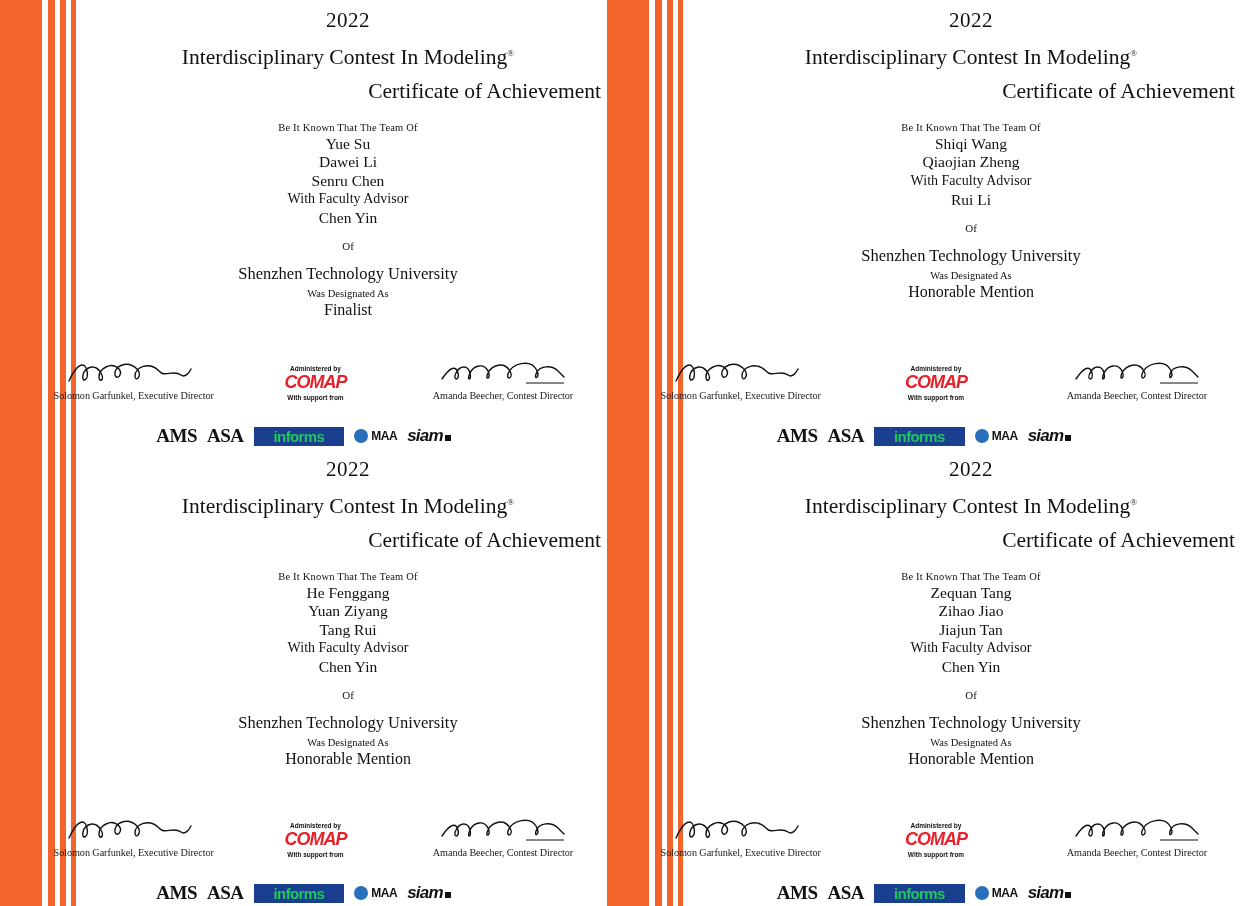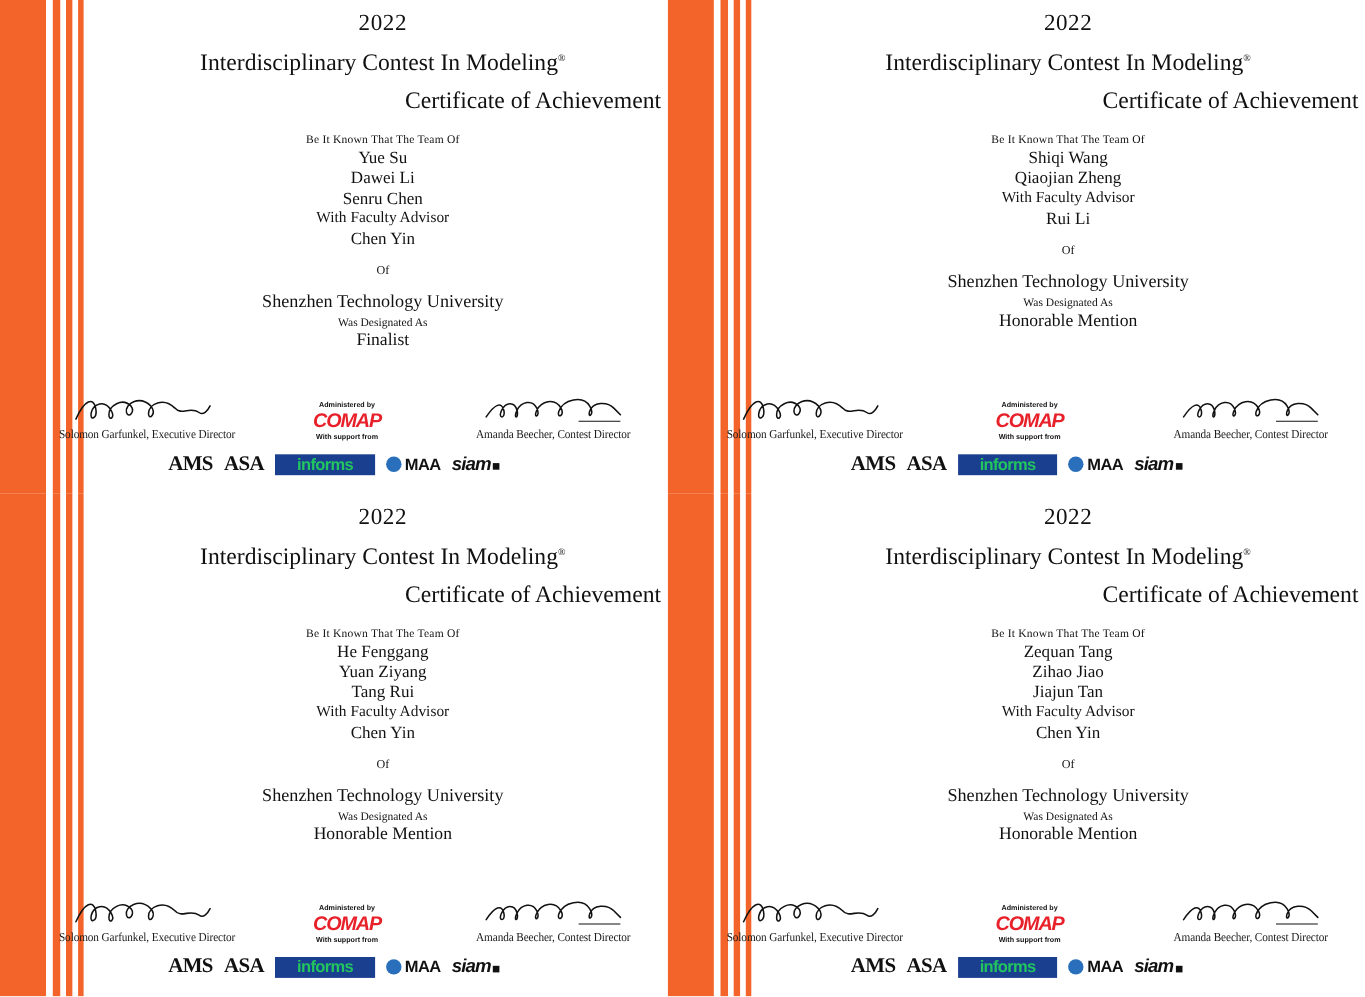--- a/index.html
+++ b/index.html
@@ -149,21 +149,21 @@
     font-family: "Liberation Sans", sans-serif;
     font-weight: bold;
     color: #111;
     margin-top: 3px;
   }
 
   
   .sponsors {
     position: absolute;
     left: 0; right: 0;
-    bottom: 16px;
+    bottom: 2px;
     display: flex;
     align-items: center;
     justify-content: center;
     gap: 10px;
     font-family: "Liberation Serif", serif;
   }
   .sp-ams {
     font-size: 19px;
     font-weight: bold;
     letter-spacing: -.5px;
@@ -183,21 +183,21 @@
     background: #1a3f8f;
     padding: 1px 20px;
     letter-spacing: -.6px;
   }
   .sp-maa {
     display: flex;
     align-items: center;
     gap: 3px;
     font-family: "Liberation Sans", sans-serif;
     font-weight: bold;
-    font-size: 15px;
+    font-size: 12px;
     color: #111;
     letter-spacing: -.5px;
   }
   .sp-maa .globe {
     width: 14px; height: 14px; border-radius: 50%;
     background: #2a6fbb;
     display: inline-block;
   }
   .sp-siam {
     font-family: "Liberation Sans", sans-serif;

